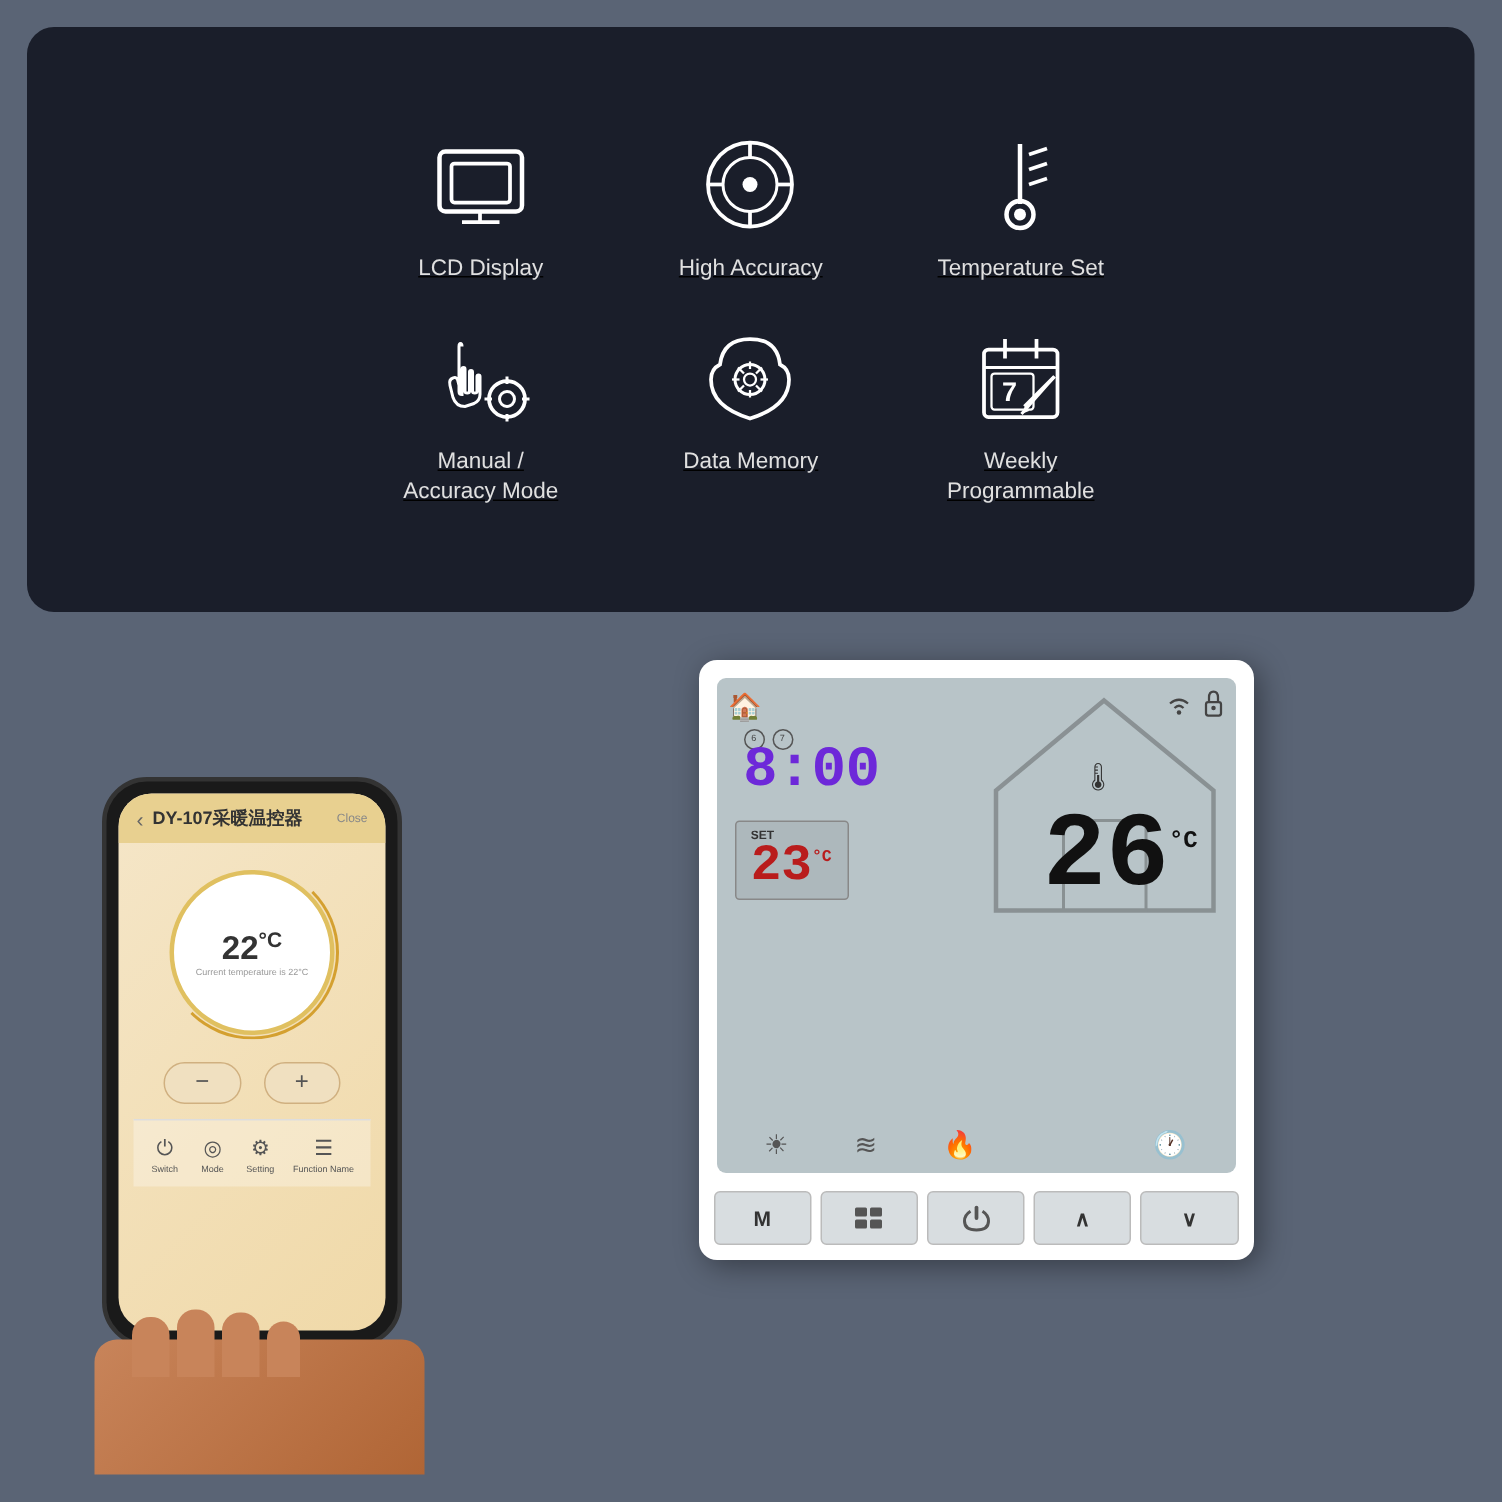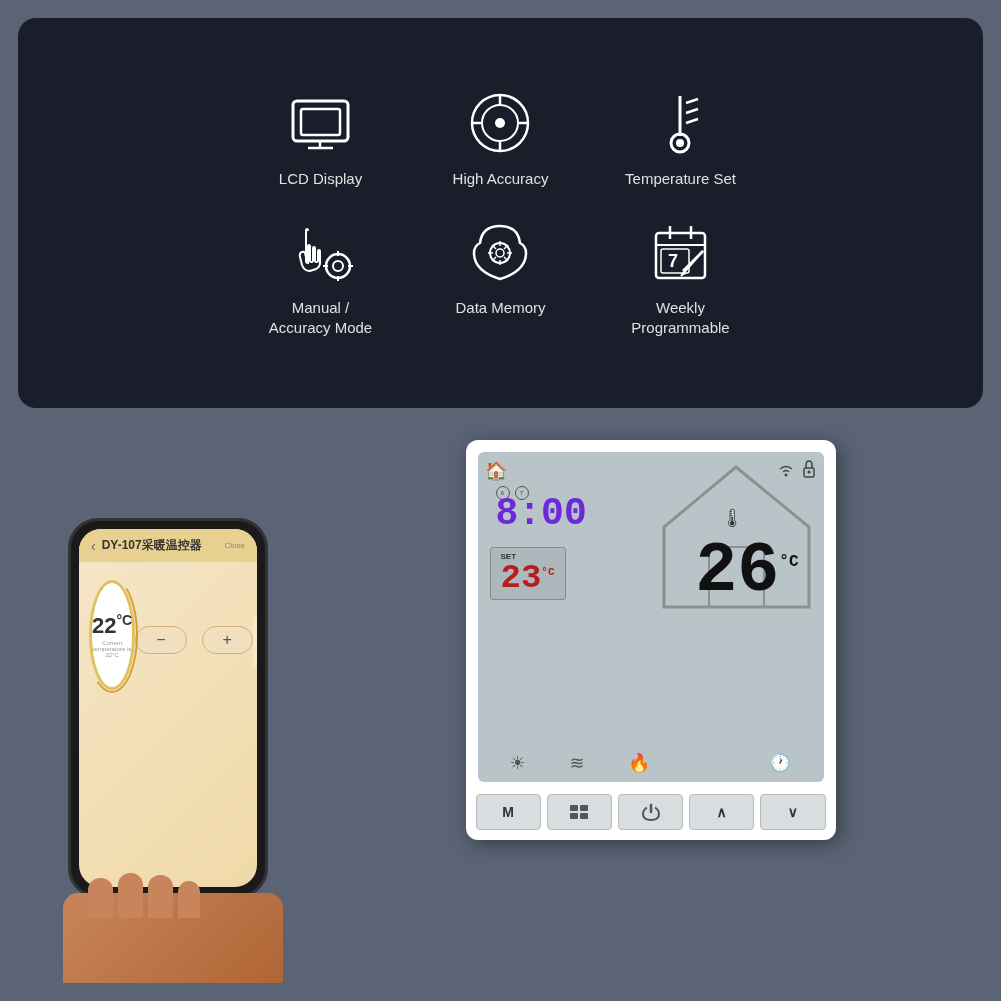--- a/index.html
+++ b/index.html
@@ -19,20 +19,21 @@
       left: 18px;
       right: 18px;
       height: 390px;
       background: #1a1e2a;
       border-radius: 18px;
       display: flex;
       flex-direction: column;
       align-items: center;
       justify-content: center;
       padding: 20px 30px;
+      text-decoration: underline;
     }
 
     .feature-row {
       display: flex;
       justify-content: center;
       gap: 60px;
       width: 100%;
       margin: 10px 0;
     }
 
@@ -125,21 +126,21 @@
     }
 
     .phone-close {
       font-size: 8px;
       color: #888;
       margin-left: auto;
     }
 
     .phone-main {
       display: flex;
-      flex-direction: row;
+      flex-direction: column;
       align-items: center;
       padding: 10px;
     }
 
     .temp-circle {
       width: 110px;
       height: 110px;
       border-radius: 50%;
       border: 3px solid #e0c060;
       background: white;

